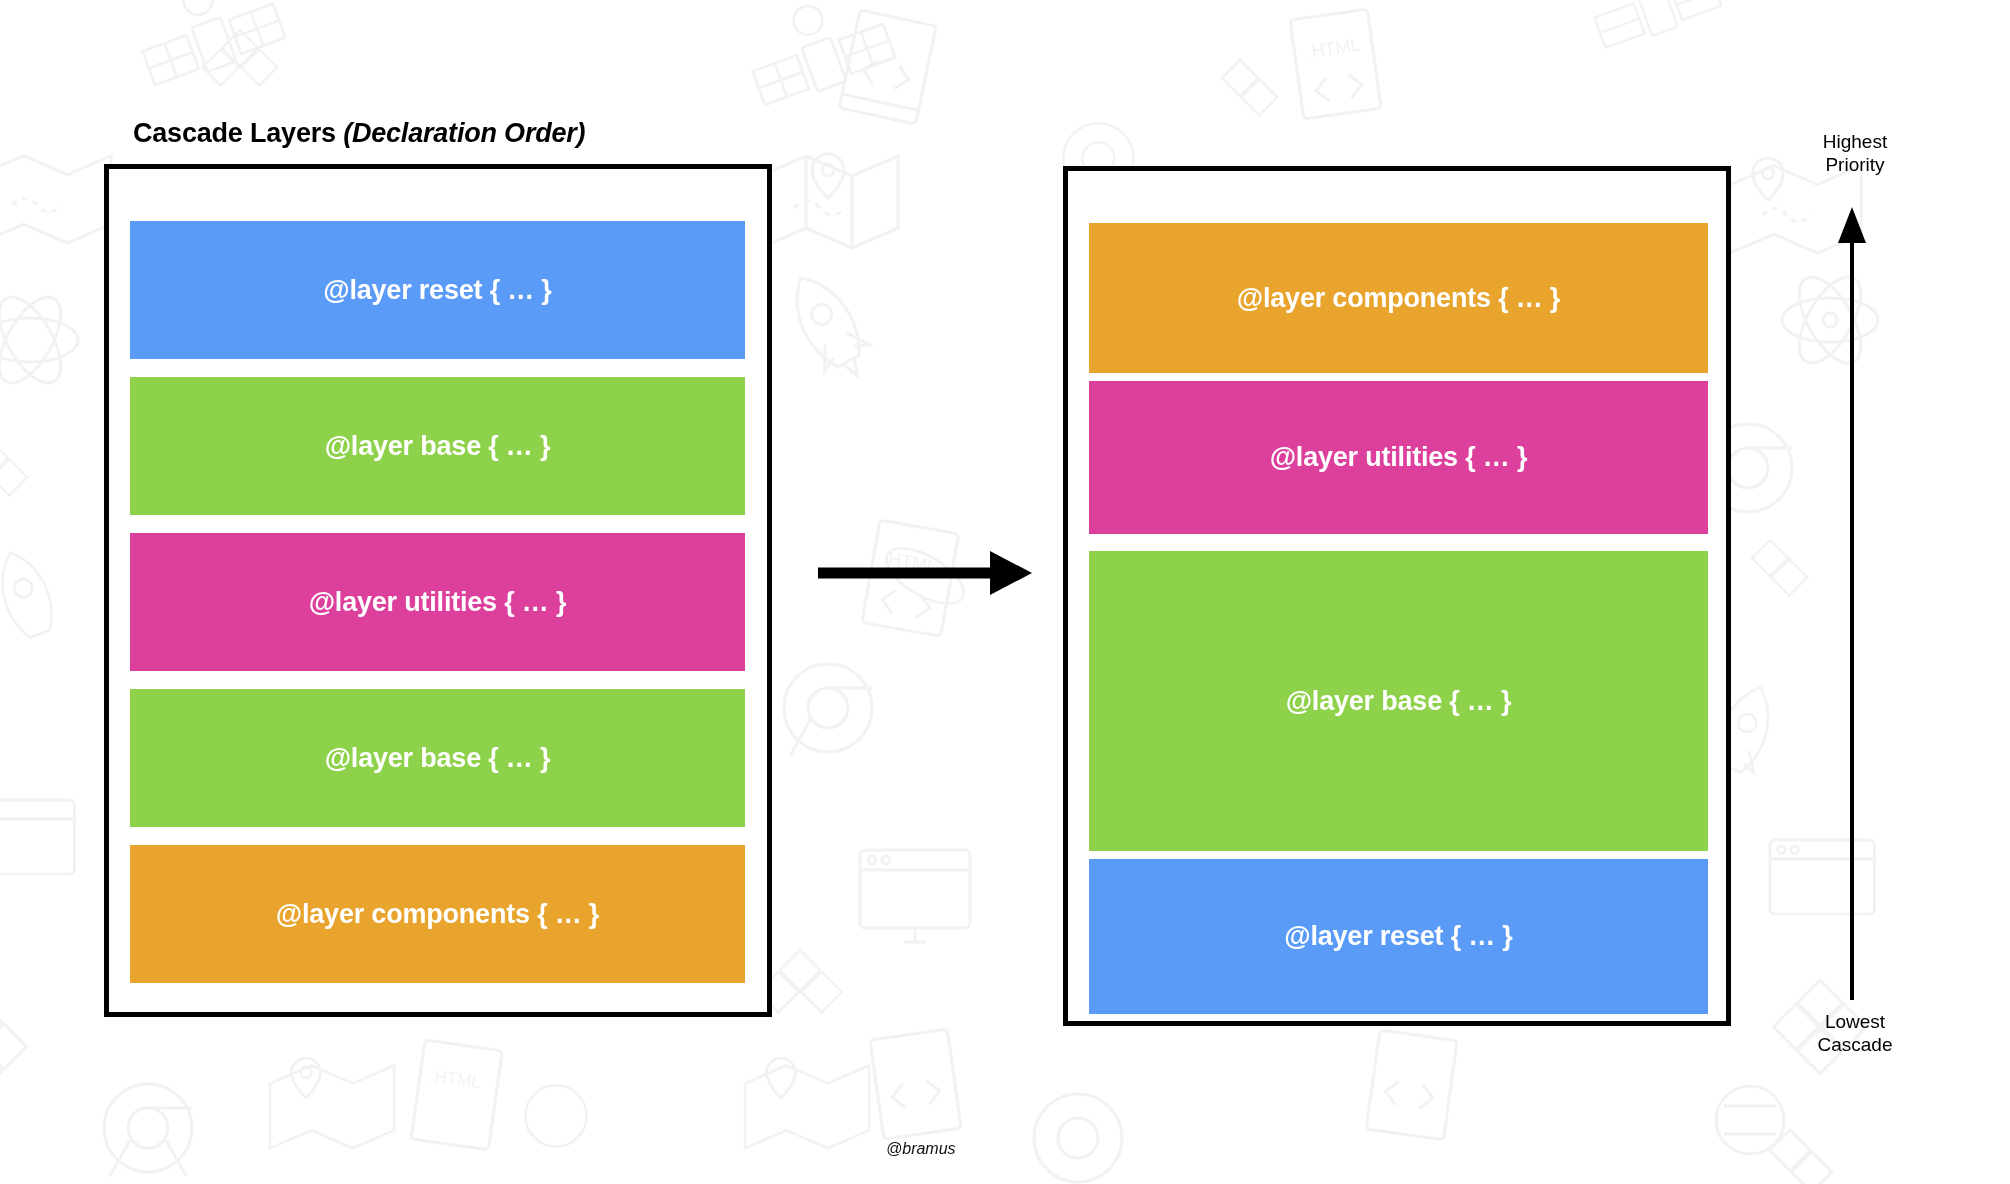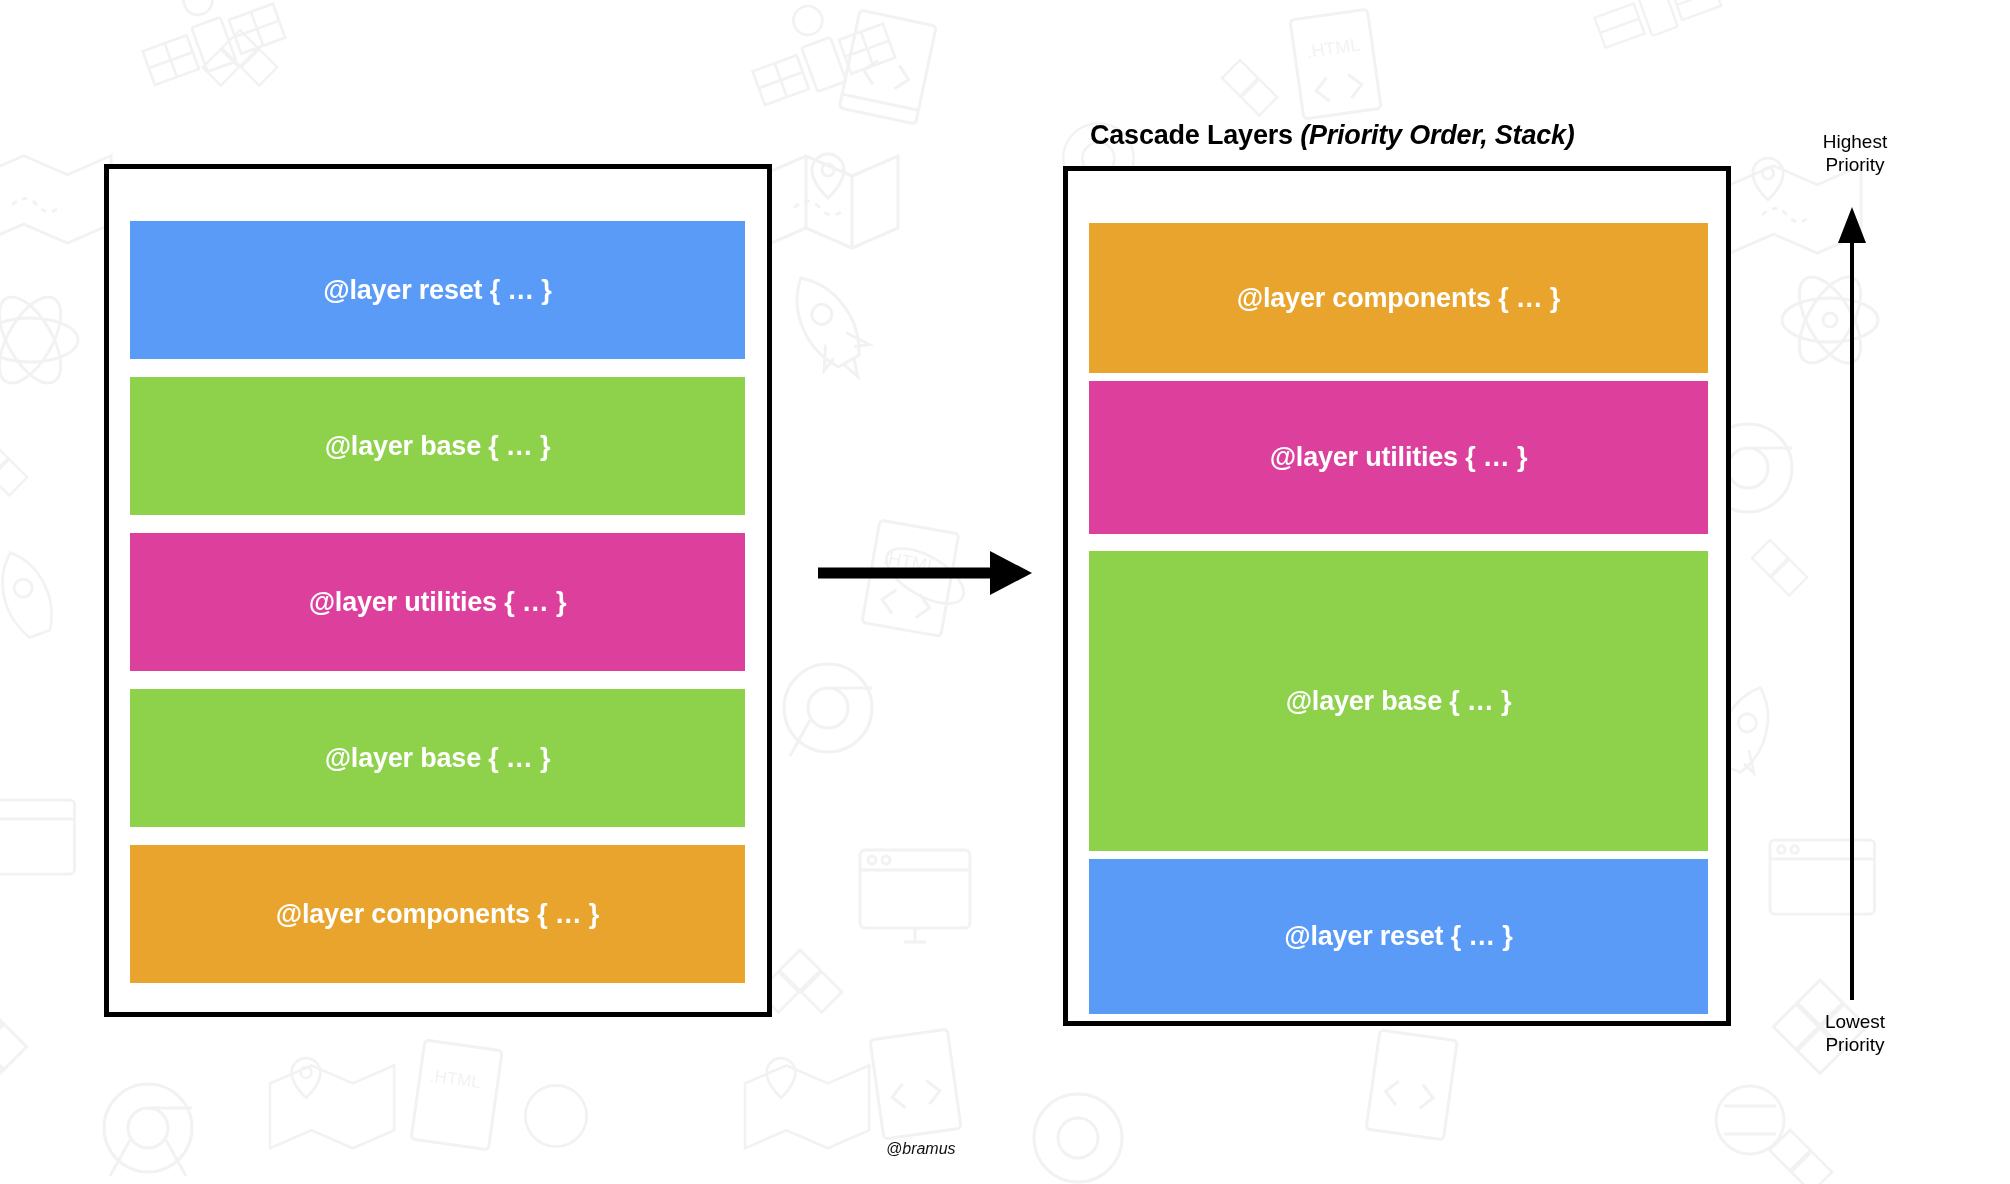--- a/index.html
+++ b/index.html
@@ -287,20 +287,23 @@
       <g transform="translate(1710,1080)">
           <circle cx="40" cy="40" r="34"></circle>
           <path d="M14 26 l52 0 M14 54 l52 0"></path>
         </g>
       <g transform="translate(520,1080) scale(0.9)">
           <circle cx="40" cy="40" r="34"></circle>
         </g>
     </g>
   </svg>
 
+  <div class="panel-title" style="left:133px; top:118px;">
+    <span>Cascade Layers </span><span class="em">(Declaration Order)</span>
+  </div>
 
   <div class="stack-box" style="left:104px; top:164px; width:668px; height:853px;">
     <div class="layer" style="left:21px; top:52px; width:615px; height:138px; background:#5b9bf8;">
       <span>@layer reset { … }</span>
     </div>
     <div class="layer" style="left:21px; top:208px; width:615px; height:138px; background:#8ed14a;">
       <span>@layer base { … }</span>
     </div>
     <div class="layer" style="left:21px; top:364px; width:615px; height:138px; background:#dd3f9c;">
       <span>@layer utilities { … }</span>
@@ -311,23 +314,20 @@
     <div class="layer" style="left:21px; top:676px; width:615px; height:138px; background:#e8a42c;">
       <span>@layer components { … }</span>
     </div>
   </div>
 
   <svg id="h-arrow" style="left:818px; top:543px;" width="220" height="60" viewBox="0 0 220 60">
     <line x1="0" y1="30" x2="178" y2="30" stroke="#000" stroke-width="11"></line>
     <polygon points="172,8 214,30 172,52" fill="#000"></polygon>
   </svg>
 
-  <div class="panel-title" style="left:1090px; top:120px;">
-    <span>Cascade Layers </span><span class="em">(Priority Order, Stack)</span>
-  </div>
 
   <div class="stack-box" style="left:1063px; top:166px; width:668px; height:860px;">
     <div class="layer" style="left:21px; top:52px; width:619px; height:150px; background:#e8a42c;">
       <span>@layer components { … }</span>
     </div>
     <div class="layer" style="left:21px; top:210px; width:619px; height:153px; background:#dd3f9c;">
       <span>@layer utilities { … }</span>
     </div>
     <div class="layer" style="left:21px; top:380px; width:619px; height:300px; background:#8ed14a;">
       <span>@layer base { … }</span>
@@ -339,17 +339,17 @@
 
   <div class="priority-label" style="left:1770px; top:130px; width:170px;">Highest
 Priority</div>
 
   <svg id="v-arrow" style="left:1828px; top:205px;" width="48" height="800" viewBox="0 0 48 800">
     <line x1="24" y1="795" x2="24" y2="22" stroke="#000" stroke-width="4"></line>
     <polygon points="24,2 38,38 10,38" fill="#000"></polygon>
   </svg>
 
   <div class="priority-label" style="left:1770px; top:1010px; width:170px;">Lowest
-Priority</div>
+Cascade</div>
 
   <div id="credit" style="left:886px; top:1140px;">@bramus</div>
 
 </div>
 
 </body></html>

